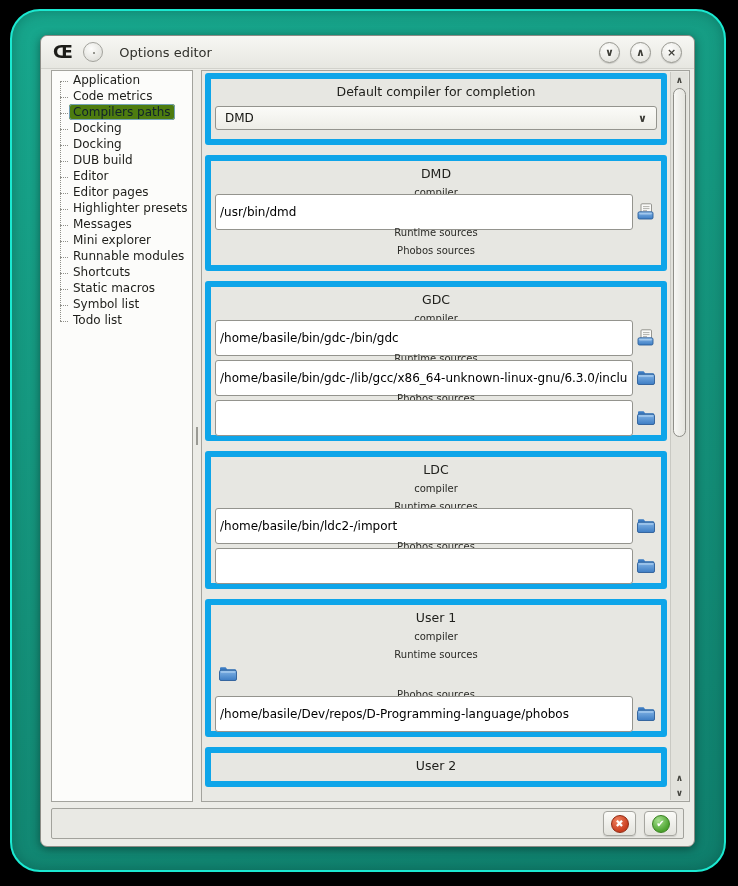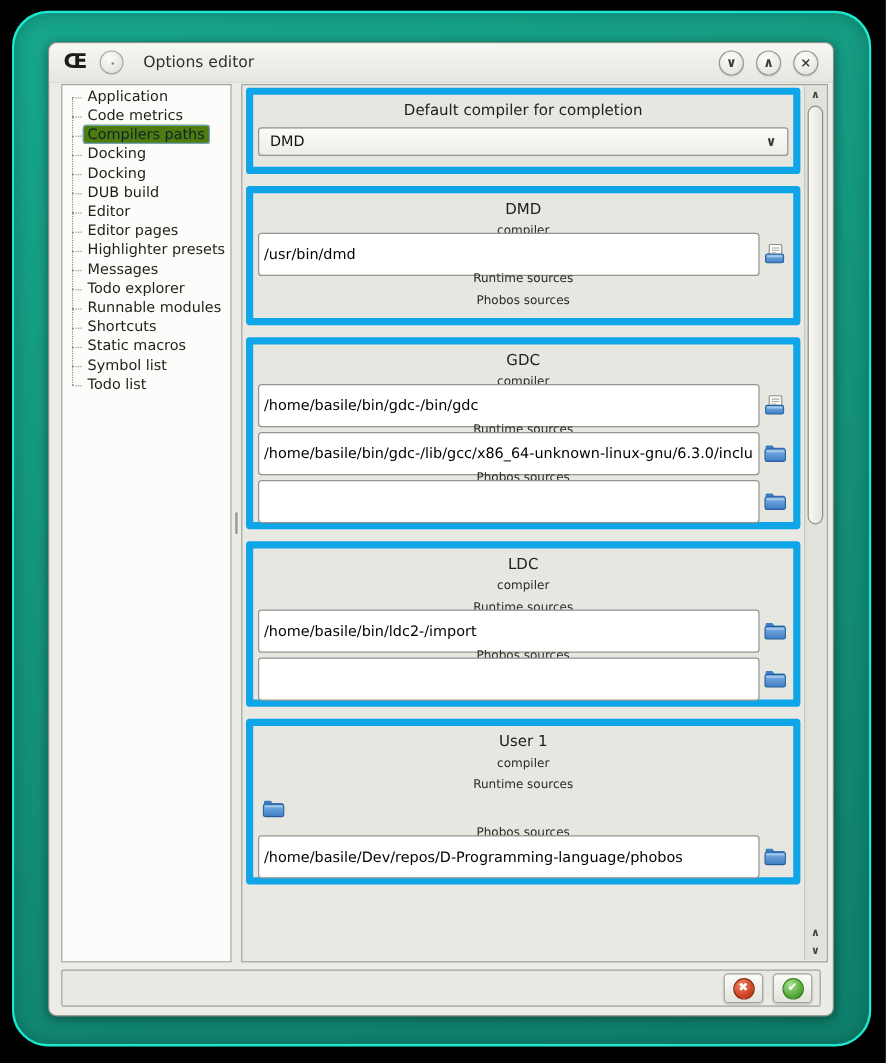--- a/index.html
+++ b/index.html
@@ -149,21 +149,21 @@
           <div class="sb-row"><span class="sb-label">Application</span></div>
           <div class="sb-row"><span class="sb-label">Code metrics</span></div>
           <div class="sb-row selected"><span class="sb-label">Compilers paths</span></div>
           <div class="sb-row"><span class="sb-label">Docking</span></div>
           <div class="sb-row"><span class="sb-label">Docking</span></div>
           <div class="sb-row"><span class="sb-label">DUB build</span></div>
           <div class="sb-row"><span class="sb-label">Editor</span></div>
           <div class="sb-row"><span class="sb-label">Editor pages</span></div>
           <div class="sb-row"><span class="sb-label">Highlighter presets</span></div>
           <div class="sb-row"><span class="sb-label">Messages</span></div>
-          <div class="sb-row"><span class="sb-label">Todo explorer</span></div>
+          <div class="sb-row"><span class="sb-label">Mini explorer</span></div>
           <div class="sb-row"><span class="sb-label">Runnable modules</span></div>
           <div class="sb-row"><span class="sb-label">Shortcuts</span></div>
           <div class="sb-row"><span class="sb-label">Static macros</span></div>
           <div class="sb-row"><span class="sb-label">Symbol list</span></div>
           <div class="sb-row"><span class="sb-label">Todo list</span></div>
         </div>
     </div>
 
     <div class="splitter">
       <div class="splitter-handle"></div>
@@ -260,20 +260,23 @@
               </div>
               <div class="field-label">Phobos sources</div>
               <div class="field-row">
                 <input type="text" value="/home/basile/Dev/repos/D-Programming-language/phobos" style="">
                 <button class="icon-btn">
                   <svg width="20" height="17">
                     <use href="#sym-folder"></use>
                   </svg>
                 </button>
               </div>
+            </div>
+            <div class="group">
+              <div class="group-title">User 2</div>
             </div>
           </div>
 
       </div>
 
       <div class="vscroll">
         <div class="vs-btn">∧</div>
         <div class="vs-thumb"></div>
         <div class="vs-bottom">
           <div class="vs-btn">∧</div>

